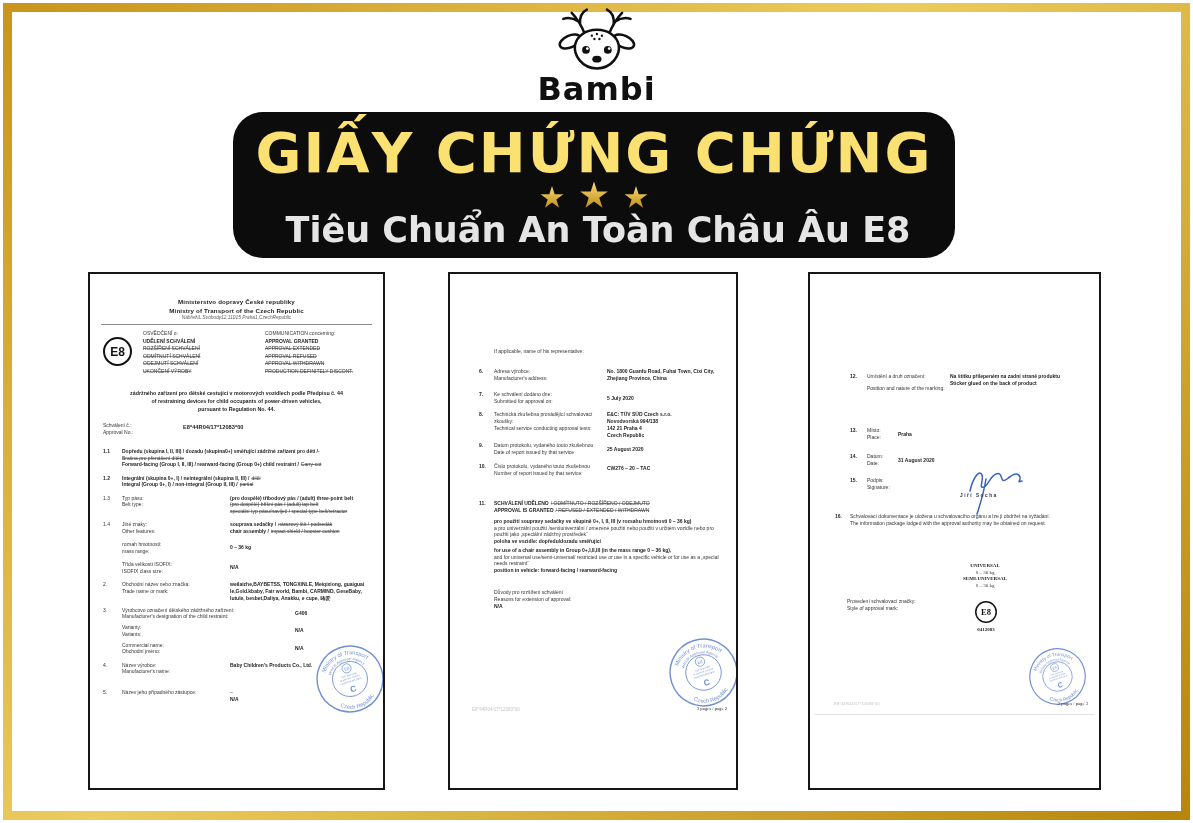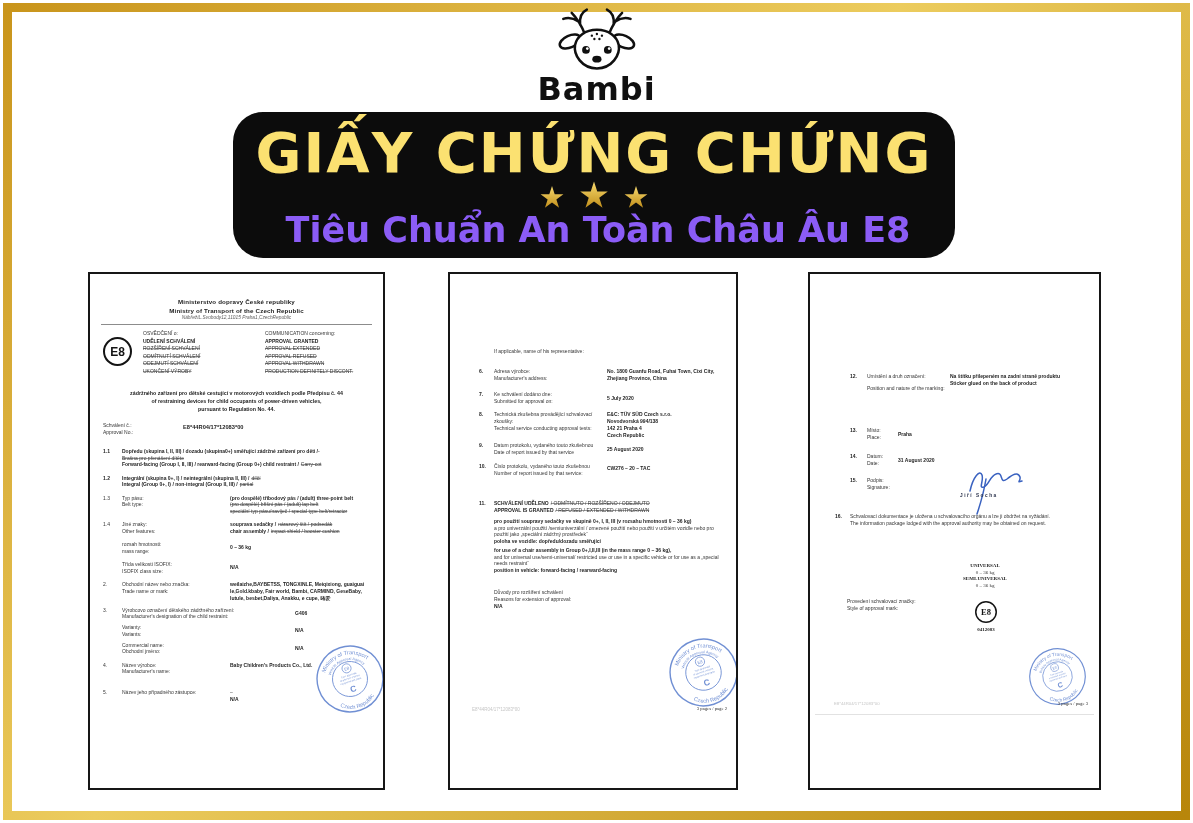--- a/index.html
+++ b/index.html
@@ -14,21 +14,21 @@
   .logo .brand { font-family:"DejaVu Sans", sans-serif; font-weight:bold; font-size:32px;
                  letter-spacing:1px; margin-top:-6px; }
 
   
   .banner { position:absolute; top:112px; left:233px; width:722px; height:146px; background:#0c0c0c;
             border-radius:30px; display:flex; flex-direction:column; align-items:center; }
   .banner h1 { font-family:"DejaVu Sans", sans-serif; font-weight:bold; font-size:56px;
                letter-spacing:2px; color:#fbe171; margin-top:8px; white-space:nowrap; }
   .banner .stars { height:32px; margin-top:-4px; }
   .banner h2 { font-family:"DejaVu Sans", sans-serif; font-weight:bold; font-size:35px;
-               color:#8b5cf6; margin-top:-3px; white-space:nowrap;margin-left:8px; }
+               color:#e5e5e5; margin-top:-3px; white-space:nowrap;margin-left:8px; }
 
   
   .page { position:absolute; top:272px; height:518px; background:#fff; border:2px solid #161616;
           overflow:hidden; }
   #cert1 { left:88px;  width:297px; }
   #cert2 { left:448px; width:290px; }
   #cert3 { left:808px; width:293px; }
   .pin { position:relative; transform:scale(.5); transform-origin:0 0; font-size:10px;
          line-height:1.35; color:#353535; }
   #cert1 .pin { width:586px; height:1028px; }

